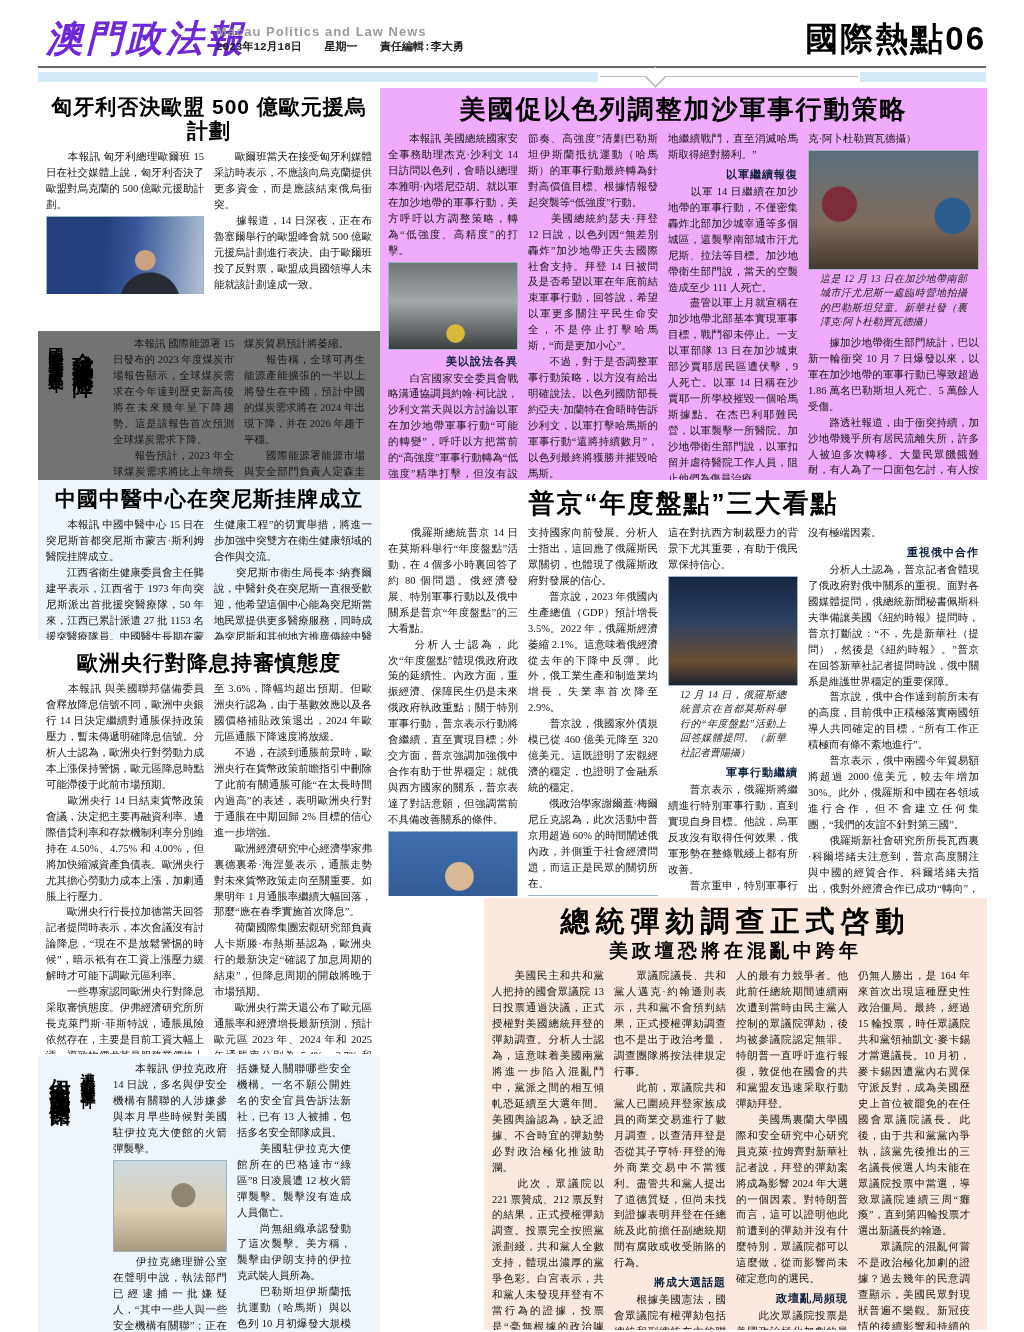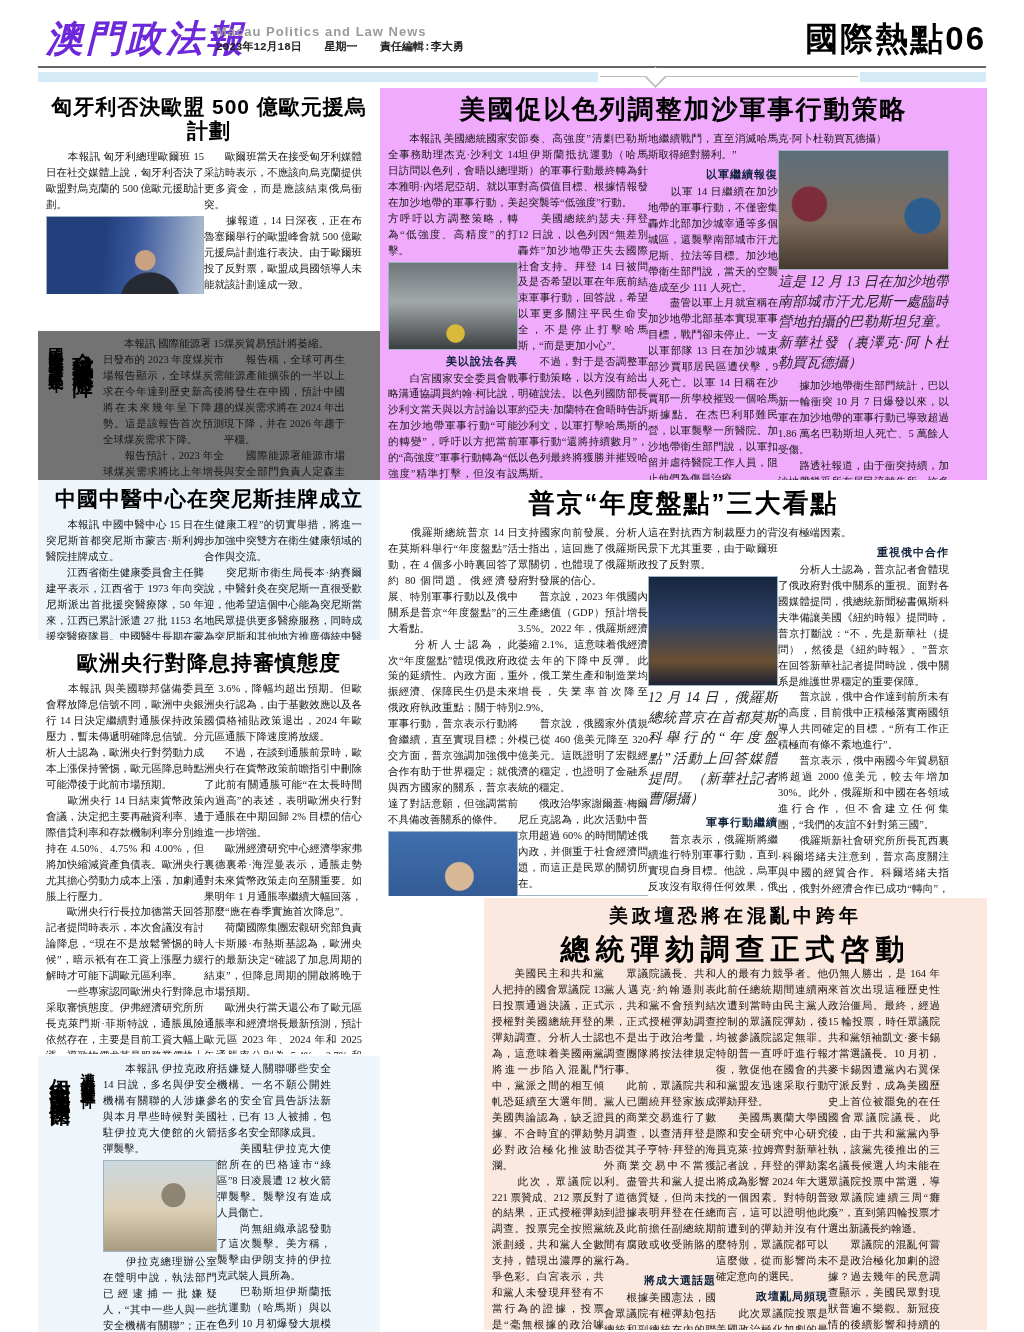--- a/index.html
+++ b/index.html
@@ -31,26 +31,26 @@
   #art-iraq{left:38px;top:1056px;width:342px;height:319px;background:#eef6fc;}
   #art-putin{left:380px;top:482px;width:607px;height:414px;}
   #art-impeach{left:484px;top:898px;width:503px;height:432px;background:#fbe8df;}
   
   .headline{font-family:"Liberation Sans","DejaVu Sans",sans-serif;font-weight:bold;text-align:center;
             color:#000;margin:2px 0 6px;line-height:1.15;}
   .h-s{font-size:21px;letter-spacing:1px;}
   .h-m{font-size:26px;letter-spacing:2px;}
   .h-big{font-size:29px;letter-spacing:6px;margin-bottom:0;}
   .h-sub{font-family:"Liberation Serif",serif;font-size:19px;letter-spacing:4px;margin-top:2px;}
-  .cols{display:flex;gap:0;align-items:flex-start;}
+  .cols{display:flex;gap:10px;align-items:flex-start;}
   .c{flex:none;overflow:hidden;}
   .t{font-size:10.5px;line-height:1.52;text-align:justify;white-space:pre-line;color:#151515;}
   .sub{font-family:Liberation Serif, serif;font-weight:bold;font-size:11px;text-align:right;
        color:#10233d;margin:4px 0 2px;letter-spacing:1px;}
-  .cap{font-size:14px;line-height:1.45;color:#222;text-align:justify;font-style:italic;margin:2px 0 5px;}
+  .cap{font-size:10px;line-height:1.45;color:#222;text-align:justify;font-style:italic;margin:2px 12px 5px;}
   
   .vwrap{display:flex;flex-direction:row;gap:4px;margin-right:6px;}
   .vstrip{writing-mode:vertical-lr;text-orientation:upright;font-family:"Liberation Sans",sans-serif;
           font-weight:bold;color:#000;}
   .v-kick{font-size:15px;letter-spacing:3px;}
   .v-main{font-size:21px;letter-spacing:3px;}
   
   .photo{width:100%;margin:3px 0 2px;border:1px solid #9db4c2;box-sizing:border-box;}
   .ph-orban{height:116px;background:
       radial-gradient(circle at 63% 38%,#c9a281 0 8%,rgba(0,0,0,0) 9%),
@@ -240,21 +240,21 @@
       </div>
       <div class="c" style="width:130px">
         <div class="t">支持國家向前發展。分析人士指出，這回應了俄羅斯民眾關切，也體現了俄羅斯政府對發展的信心。
 　　普京說，2023 年俄國內生產總值（GDP）預計增長 3.5%。2022 年，俄羅斯經濟萎縮 2.1%。這意味着俄經濟從去年的下降中反彈。此外，俄工業生產和制造業均增長，失業率首次降至 2.9%。
 　　普京說，俄國家外債規模已從 460 億美元降至 320 億美元。這既證明了宏觀經濟的穩定，也證明了金融系統的穩定。
 　　俄政治學家謝爾蓋·梅爾尼丘克認為，此次活動中普京用超過 60% 的時間闡述俄內政，并側重于社會經濟問題，而這正是民眾的關切所在。</div>
         <div class="photo ph-stage"></div>
 
       </div>
       <div class="c" style="width:130px">
-        <div class="t">這在對抗西方制裁壓力的背景下尤其重要，由于歐爾班投了反對票。</div>
+        <div class="t">這在對抗西方制裁壓力的背景下尤其重要，有助于俄民眾保持信心。</div>
         <div class="photo ph-hall"></div>
         <div class="cap">12 月 14 日，俄羅斯總統普京在首都莫斯科舉行的“年度盤點”活動上回答媒體提問。（新華社記者曹陽攝）</div>
         <div class="sub">軍事行動繼續</div>
         <div class="t">　　普京表示，俄羅斯將繼續進行特別軍事行動，直到實現自身目標。他說，烏軍反攻沒有取得任何效果，俄軍形勢在整條戰綫上都有所改善。
 　　普京重申，特別軍事行動是俄羅斯被迫開啟的，北約逼近俄邊界導致了現在的悲劇。俄願與美國構建關系，但是需要基本條件。“衹有當美國開始尊重其他國家，當他們開始尋求妥協，而不是利用制裁和軍事行動來解決自己的問題時，才能為恢復全面關系創造基本條件。”
 　　俄智庫瓦爾代國際辯論俱樂部項目主任季莫費·博爾達切夫說，普京的表態體現了俄羅斯平衡的外交政策路綫。博爾達切夫認為，莫斯科已做好與西方進行外交接觸的準備。西方國家總是希望讓俄遭受“戰略失敗”，而莫斯科的立場中</div>
       </div>
       <div class="c" style="width:171px">
         <div class="t">沒有極端因素。</div>
         <div class="sub">重視俄中合作</div>
@@ -262,22 +262,22 @@
 　　普京說，俄中合作達到前所未有的高度，目前俄中正積極落實兩國領導人共同確定的目標，“所有工作正積極而有條不紊地進行”。
 　　普京表示，俄中兩國今年貿易額將超過 2000 億美元，較去年增加 30%。此外，俄羅斯和中國在各領域進行合作，但不會建立任何集團，“我們的友誼不針對第三國”。
 　　俄羅斯新社會研究所所長瓦西裏·科爾塔緒夫注意到，普京高度關注與中國的經貿合作。科爾塔緒夫指出，俄對外經濟合作已成功“轉向”，這有助于緩解西方制裁給俄制造業造成的衝擊。
 　　俄羅斯高等經濟大學歐洲與國際綜合研究中心主任瓦西裏·卡申說，近年來俄中不斷加強政治、軍事、經濟、安全等領域合作，在重大國際事務中協調政策立場。面對復雜緊張的國際形勢，兩國關系對維護雙方安全乃至世界穩定都非常重要。</div>
 
       </div>
     </div>
   </div>
 
   <div class="art" id="art-impeach">
+    <div class="headline h-big">總統彈劾調查正式啓動</div>
     <div class="headline h-sub">美政壇恐將在混亂中跨年</div>
-    <div class="headline h-big">總統彈劾調查正式啓動</div>
     <div class="cols">
       <div class="c" style="width:112px">
         <div class="t">　　美國民主和共和黨人把持的國會眾議院 13 日投票通過決議，正式授權對美國總統拜登的彈劾調查。分析人士認為，這意味着美國兩黨將進一步陷入混亂鬥中，黨派之間的相互傾軋恐延續至大選年間。美國輿論認為，缺乏證據、不合時宜的彈劾勢必對政治極化推波助瀾。
 　　此次，眾議院以 221 票贊成、212 票反對的結果，正式授權彈劾調查。投票完全按照黨派劃綫，共和黨人全數支持，體現出濃厚的黨爭色彩。白宮表示，共和黨人未發現拜登有不當行為的證據，投票是“毫無根據的政治噱頭”。拜登批評共和黨人浪費時間。民主黨人認為，共和黨人是在替此前兩度遭彈劾的前總統特朗普報復。</div>
       </div>
       <div class="c" style="width:112px">
         <div class="t">　　眾議院議長、共和黨人邁克·約翰遜則表示，共和黨不會預判結果，正式授權彈劾調查也不是出于政治考量，調查團隊將按法律規定行事。
 　　此前，眾議院共和黨人已圍繞拜登家族成員的商業交易進行了數月調查，以查清拜登是否從其子亨特·拜登的海外商業交易中不當獲利。盡管共和黨人提出了道德質疑，但尚未找到證據表明拜登在任總統及此前擔任副總統期間有腐敗或收受賄賂的行為。</div>
         <div class="sub">將成大選話題</div>
         <div class="t">　　根據美國憲法，國會眾議院有權彈劾包括總統和副總統在內的聯邦政府官員。彈劾調查一般由眾議院下屬委員會負責，調查人員要在調查完成後起草和提出彈劾條款。如果眾議院半數以上議員表決贊成至少一項彈劾條款，那麼被調查人即被彈劾。彈劾案隨後進入參議院接受審理，如果三分之二以上參議員表決贊成彈劾條款，被彈劾人即被定罪罷免，否則將留任原職。

